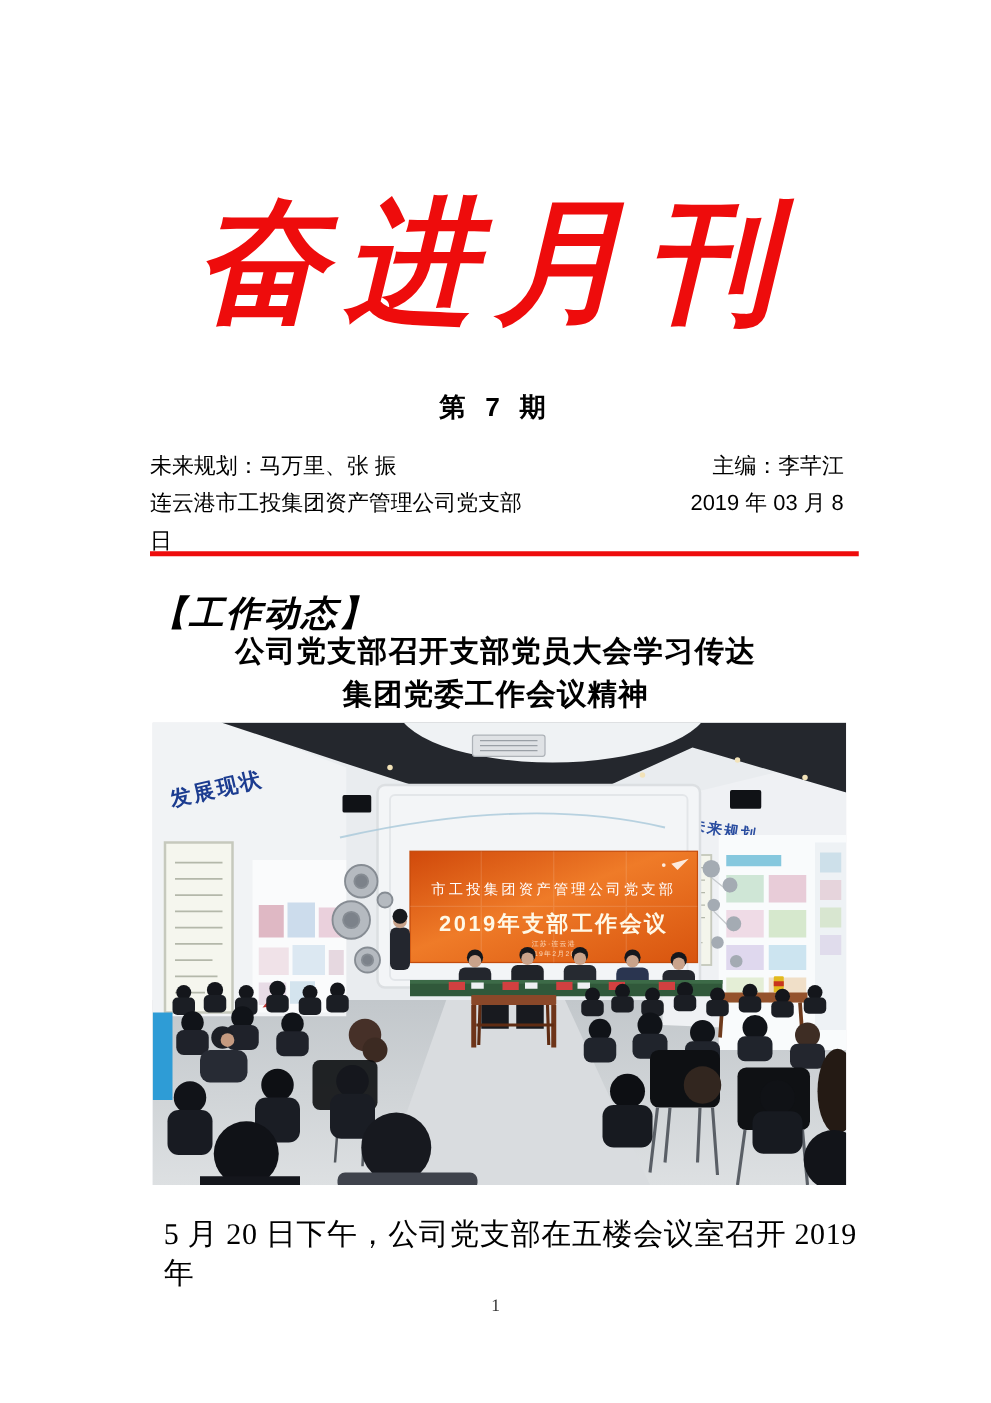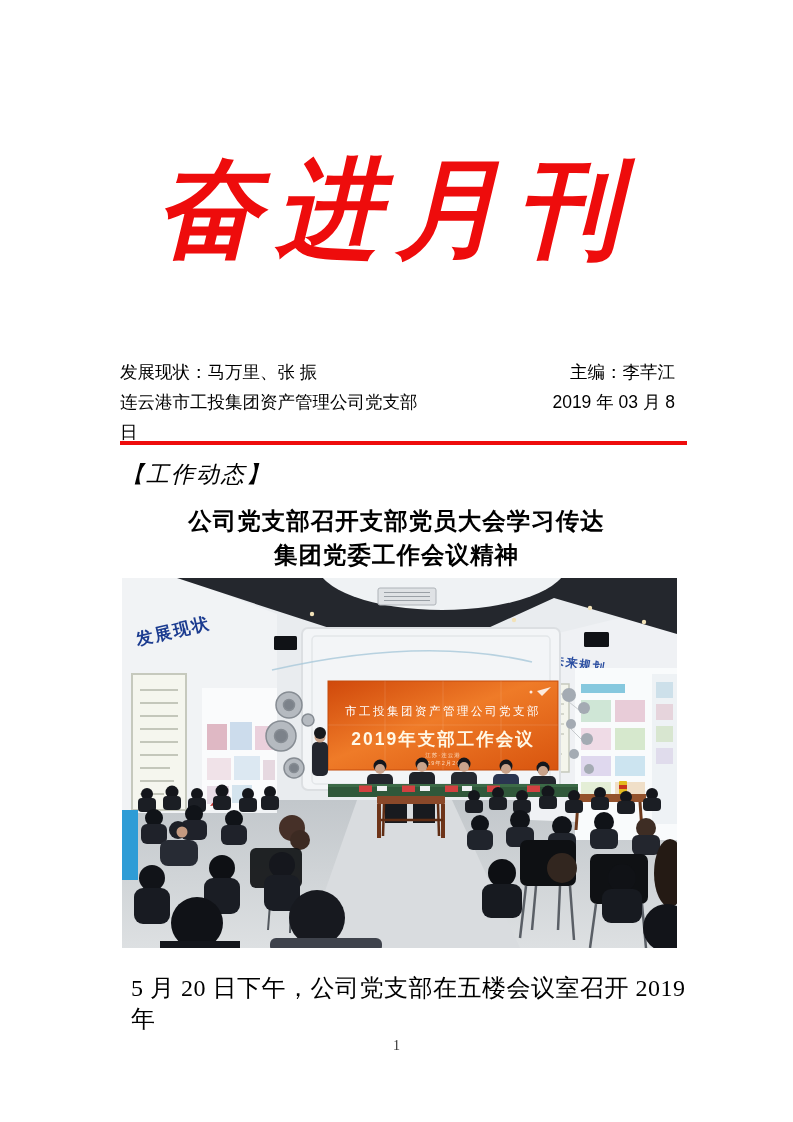--- a/index.html
+++ b/index.html
@@ -30,24 +30,24 @@
   .info{
     position:absolute;top:357px;left:120px;width:555px;
     font-size:17.5px;line-height:30px;
   }
   .info-row{display:flex;justify-content:space-between;}
   .rule{
     position:absolute;top:441px;left:120px;width:567px;height:4px;
     background:#ee0c0c;
   }
   .section-header{
-    position:absolute;top:459px;left:121px;
+    position:absolute;top:472px;left:121px;
     font-family:"Liberation Serif",serif;
-    font-style:italic;font-weight:normal;
-    font-size:23px;letter-spacing:2px;
+    font-style:italic;font-weight:bold;
+    font-size:28px;letter-spacing:2px;
   }
   .article-title{
     position:absolute;left:0;width:100%;
     text-align:center;font-weight:bold;font-size:23.5px;letter-spacing:1px;
   }
   .article-title.l1{top:505px;}
   .article-title.l2{top:539px;}
   .photo{
     position:absolute;top:578px;left:122px;width:555px;height:370px;
     background:#e9ecef;overflow:hidden;
@@ -66,24 +66,25 @@
     font-family:"Liberation Serif",serif;font-size:14px;color:#333;
   }
 </style>
 </head>
 <body>
 
 <div class="page">
 
   <div class="masthead">奋进月刊</div>
 
+  <div class="issue">第 7 期</div>
 
   <div class="info">
     <div class="info-row">
-      <span>发展现状：马万里、张 振</span>
+      <span>未来规划：马万里、张 振</span>
       <span>主编：李芊江</span>
     </div>
     <div class="info-row">
       <span>连云港市工投集团资产管理公司党支部</span>
       <span>2019 年 03 月 8</span>
     </div>
     <div class="info-row">
       <span>日</span>
     </div>
   </div>

